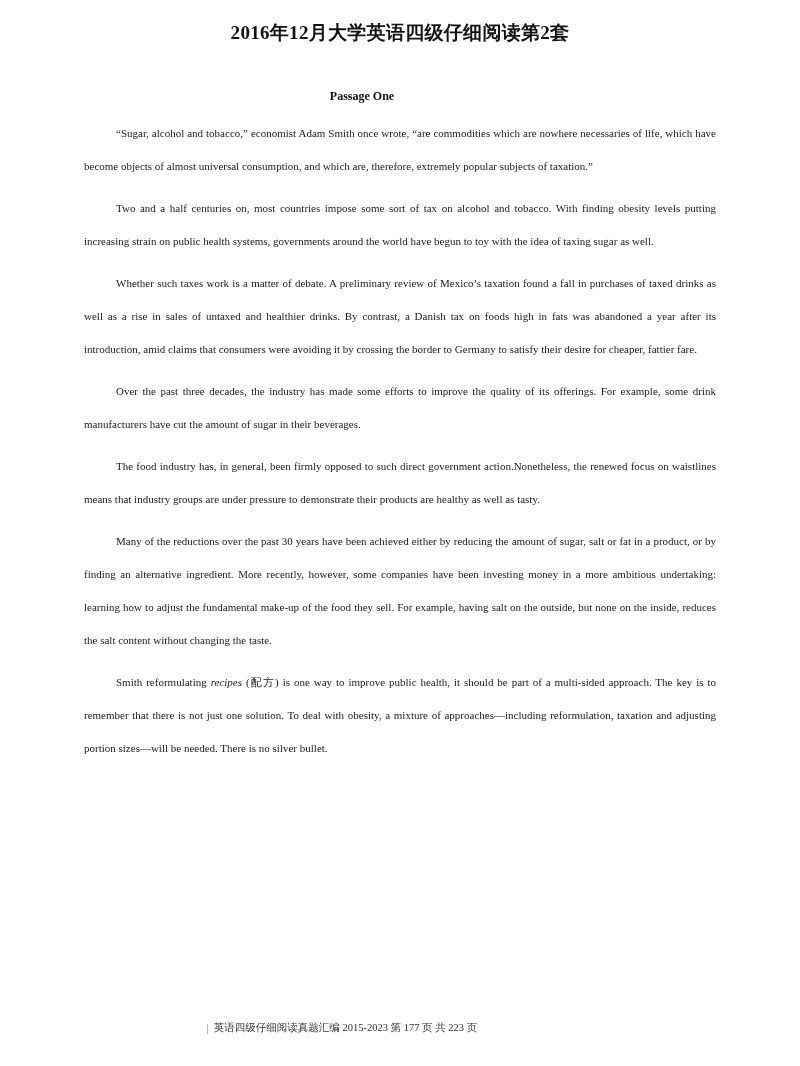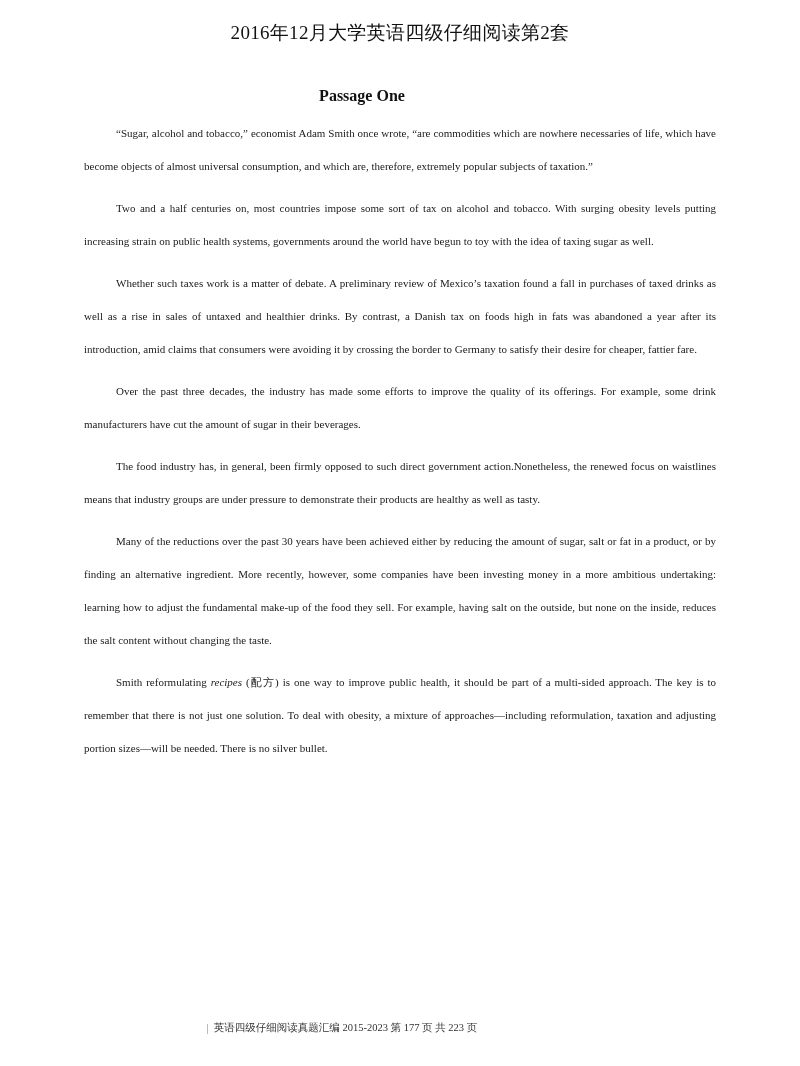--- a/index.html
+++ b/index.html
@@ -21,34 +21,34 @@
       width: 800px;
       height: 1066px;
       background: #ffffff;
     }
     .doc-title {
       position: absolute;
       top: 21px;
       left: 0;
       width: 800px;
       text-align: center;
-      font-weight: normal;
+      font-weight: bold;
       font-size: 19px;
       line-height: 24px;
       letter-spacing: 0.3px;
       color: #111;
     }
     .passage-title {
       position: absolute;
       top: 86px;
       left: 0;
       width: 724px;
       text-align: center;
       font-weight: bold;
-      font-size: 16px;
+      font-size: 12px;
       line-height: 20px;
       color: #111;
     }
     .body-text {
       position: absolute;
       left: 84px;
       top: 117px;
       width: 632px;
     }
     .para {
@@ -84,21 +84,21 @@
 <body>
 
 <div class="page">
 
   <div class="doc-title">2016年12月大学英语四级仔细阅读第2套</div>
 
   <div class="passage-title">Passage One</div>
 
   <div class="body-text">
     <p class="para">“Sugar, alcohol and tobacco,” economist Adam Smith once wrote, “are commodities which are nowhere necessaries of life, which have become objects of almost universal consumption, and which are, therefore, extremely popular subjects of taxation.”</p>
-    <p class="para">Two and a half centuries on, most countries impose some sort of tax on alcohol and tobacco. With surging obesity levels putting increasing strain on public health systems, governments around the world have begun to toy with the idea of taxing sugar as well.</p>
+    <p class="para">Two and a half centuries on, most countries impose some sort of tax on alcohol and tobacco. With finding obesity levels putting increasing strain on public health systems, governments around the world have begun to toy with the idea of taxing sugar as well.</p>
     <p class="para">Whether such taxes work is a matter of debate. A preliminary review of Mexico’s taxation found a fall in purchases of taxed drinks as well as a rise in sales of untaxed and healthier drinks. By contrast, a Danish tax on foods high in fats was abandoned a year after its introduction, amid claims that consumers were avoiding it by crossing the border to Germany to satisfy their desire for cheaper, fattier fare.</p>
     <p class="para">Over the past three decades, the industry has made some efforts to improve the quality of its offerings. For example, some drink manufacturers have cut the amount of sugar in their beverages.</p>
     <p class="para">The food industry has, in general, been firmly opposed to such direct government action.Nonetheless, the renewed focus on waistlines means that industry groups are under pressure to demonstrate their products are healthy as well as tasty.</p>
     <p class="para">Many of the reductions over the past 30 years have been achieved either by reducing the amount of sugar, salt or fat in a product, or by finding an alternative ingredient. More recently, however, some companies have been investing money in a more ambitious undertaking: learning how to adjust the fundamental make-up of the food they sell. For example, having salt on the outside, but none on the inside, reduces the salt content without changing the taste.</p>
     <p class="para"><span>Smith reformulating </span><em>recipes</em><span> (配方) is one way to improve public health, it should be part of a multi-sided approach. The key is to remember that there is not just one solution. To deal with obesity, a mixture of approaches—including reformulation, taxation and adjusting portion sizes—will be needed. There is no silver bullet.</span></p>
   </div>
 
   <div class="footer">
     <span class="bar"></span><span>英语四级仔细阅读真题汇编 2015-2023 第 177 页 共 223 页</span>
   </div>

